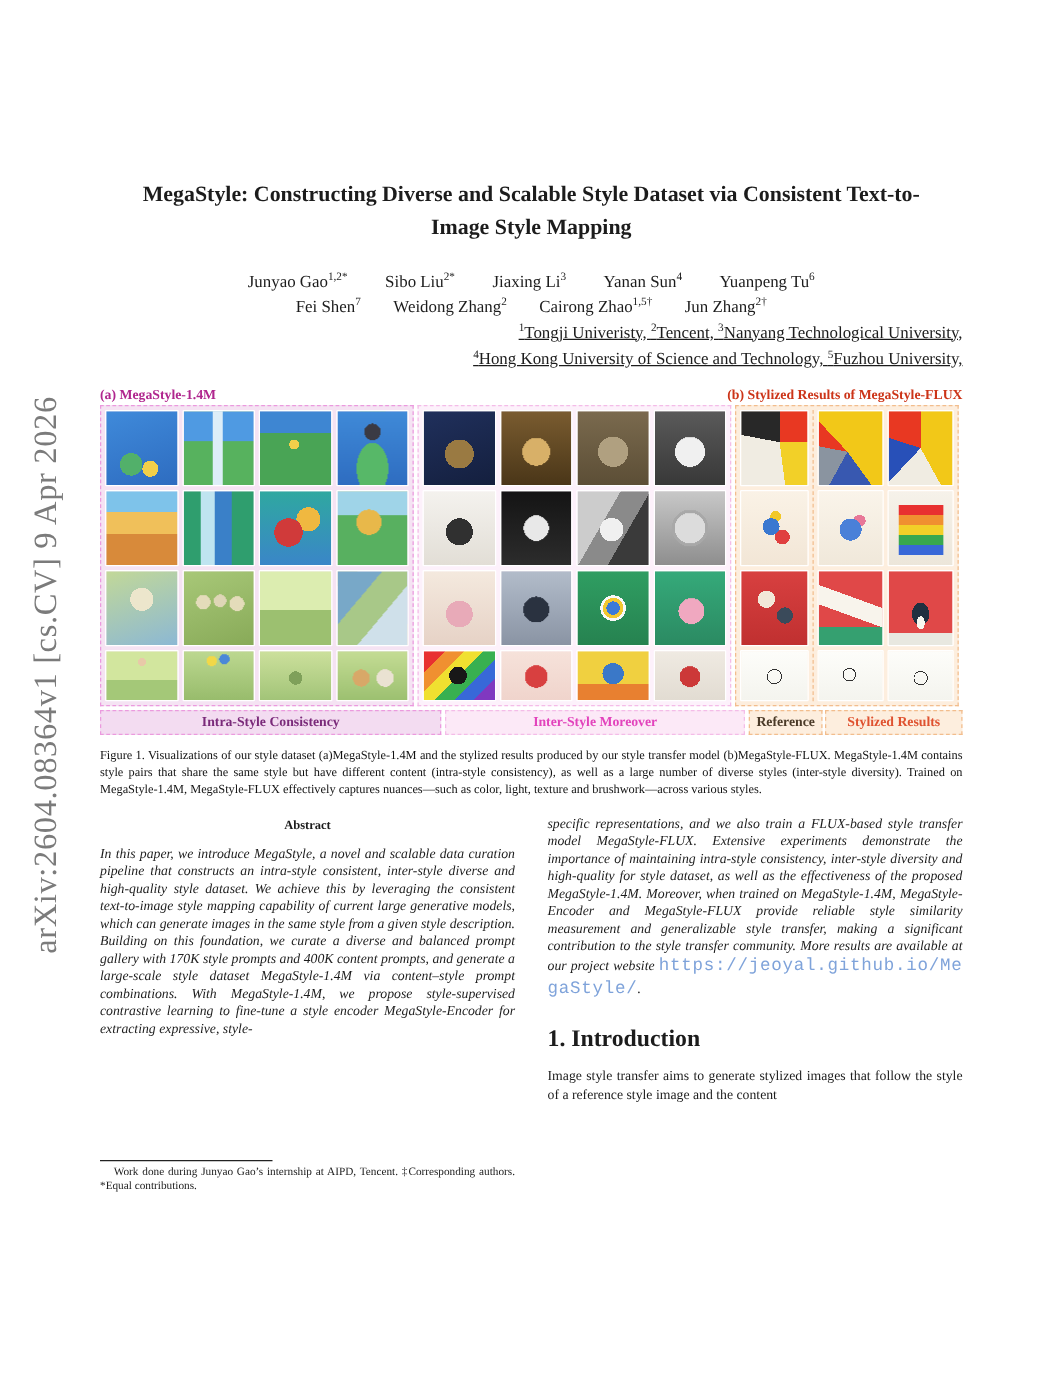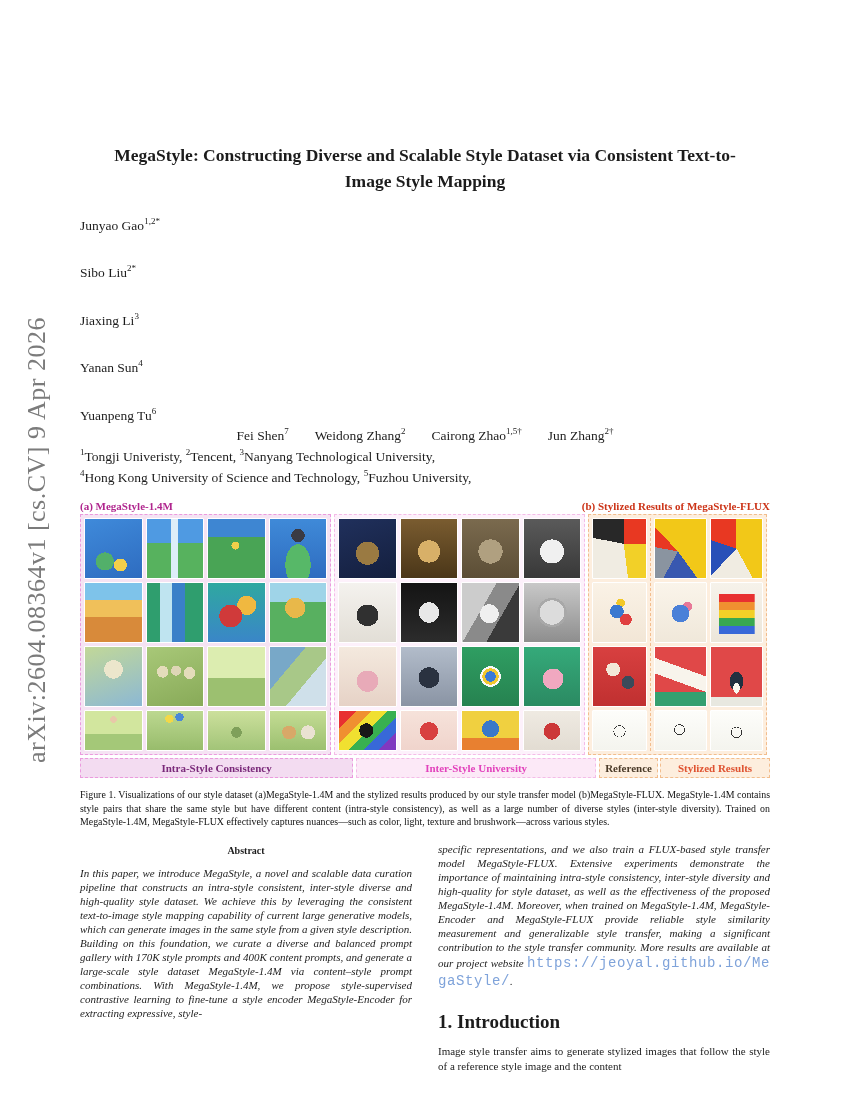--- a/index.html
+++ b/index.html
@@ -3,24 +3,24 @@
 <meta charset="utf-8">
 <style>
   html,body{margin:0;padding:0;background:#e8e8e8;}
   .page{position:relative;width:850px;height:1100px;background:#ffffff;overflow:hidden;
         font-family:"Liberation Serif",serif;color:#1c1c1c;margin:0 auto;}
   .arxiv-banner{position:absolute;top:540px;left:37px;transform:translate(-50%,-50%) rotate(-90deg);
         white-space:nowrap;font-size:26px;color:var(--arxiv-color,#7b7b7b);letter-spacing:0.5px;}
   .content{position:absolute;left:80px;top:0;width:690px;}
   .title{margin:142px auto 0;max-width:650px;text-align:center;font-size:17.5px;line-height:1.5;font-weight:bold;}
   .authors-line{display:flex;justify-content:center;gap:30px;font-size:13.5px;}
-  .authors-line.first{margin-top:21px;flex-direction:column;}
+  .authors-line.first{margin-top:21px;}
   .authors-line.second{margin-top:3px;gap:26px;}
   .authors-line sup,.affil-line sup{font-size:9px;}
-  .affil-line{text-align:left;font-size:13.5px;line-height:1.55;}
+  .affil-line{text-align:right;font-size:13.5px;line-height:1.55;text-decoration:underline;}
   .affil-block{margin-top:2px;}
   
   .figure{margin-top:12px;}
   .fig-head{display:flex;justify-content:space-between;align-items:flex-end;font-weight:bold;font-size:11px;margin-bottom:2px;}
   .fig-label-a{color:var(--panel-a-accent);}
   .fig-label-b{color:var(--panel-b-accent);text-align:right;}
   .fig-grid{display:flex;gap:3px;}
   .panel{box-sizing:border-box;border:1.5px dashed;padding:3px;}
   .grid4{display:grid;grid-template-columns:repeat(4,1fr);grid-template-rows:61px 61px 61px 41px;gap:3px;}
   .panel-intra{width:251px;background:var(--intra-bg);border-color:var(--intra-border);}
@@ -137,21 +137,21 @@
               <div class="tile" style="background: linear-gradient(rgb(232, 48, 48) 0px, rgb(232, 48, 48) 8px, rgb(240, 144, 48) 8px, rgb(240, 144, 48) 16px, rgb(242, 208, 40) 16px, rgb(242, 208, 40) 24px, rgb(56, 168, 80) 24px, rgb(56, 168, 80) 32px, rgb(56, 104, 216) 32px, rgb(56, 104, 216) 40px) 50% 55% / 70% 40px no-repeat, linear-gradient(rgb(246, 242, 234), rgb(236, 230, 218));"></div>
               <div class="tile" style="background: linear-gradient(200deg, rgba(0, 0, 0, 0) 0px, rgba(0, 0, 0, 0) 38%, rgb(248, 244, 236) 38%, rgb(248, 244, 236) 58%, rgba(0, 0, 0, 0) 58%), linear-gradient(rgb(224, 72, 72) 0px, rgb(224, 72, 72) 76%, rgb(53, 160, 112) 76%);"></div>
               <div class="tile" style="background: radial-gradient(at 50% 70%, rgb(248, 248, 240) 0px, rgb(248, 248, 240) 9%, rgba(0, 0, 0, 0) 9%), radial-gradient(at 50% 58%, rgb(32, 48, 64) 0px, rgb(32, 48, 64) 19%, rgba(0, 0, 0, 0) 19%), linear-gradient(rgb(224, 72, 72) 0px, rgb(224, 72, 72) 84%, rgb(232, 232, 224) 84%);"></div>
               <div class="tile" style="background: radial-gradient(circle at 48% 48%, rgba(0, 0, 0, 0) 0px, rgba(0, 0, 0, 0) 14%, rgb(48, 48, 48) 14%, rgb(48, 48, 48) 16%, rgba(0, 0, 0, 0) 16%), linear-gradient(rgb(253, 253, 250), rgb(244, 244, 238));"></div>
               <div class="tile" style="background: radial-gradient(circle at 50% 55%, rgba(0, 0, 0, 0) 0px, rgba(0, 0, 0, 0) 15%, rgb(48, 48, 48) 15%, rgb(48, 48, 48) 17%, rgba(0, 0, 0, 0) 17%), linear-gradient(rgb(253, 253, 250), rgb(244, 244, 238));"></div>
             </div>
         </div>
       </div>
       <div class="fig-footer">
         <div class="f-cell f-intra">Intra-Style Consistency</div>
-        <div class="f-cell f-inter">Inter-Style University</div>
+        <div class="f-cell f-inter">Inter-Style Moreover</div>
         <div class="f-b">
           <div class="f-cell f-ref">Reference</div>
           <div class="f-cell f-res">Stylized Results</div>
         </div>
       </div>
     </div>
 
     <p class="caption">Figure 1. Visualizations of our style dataset (a)MegaStyle-1.4M and the stylized results produced by our style transfer model (b)MegaStyle-FLUX. MegaStyle-1.4M contains style pairs that share the same style but have different content (intra-style consistency), as well as a large number of diverse styles (inter-style diversity).  Trained on MegaStyle-1.4M, MegaStyle-FLUX effectively captures nuances—such as color, light, texture and brushwork—across various styles.</p>
 
     <div class="columns">

